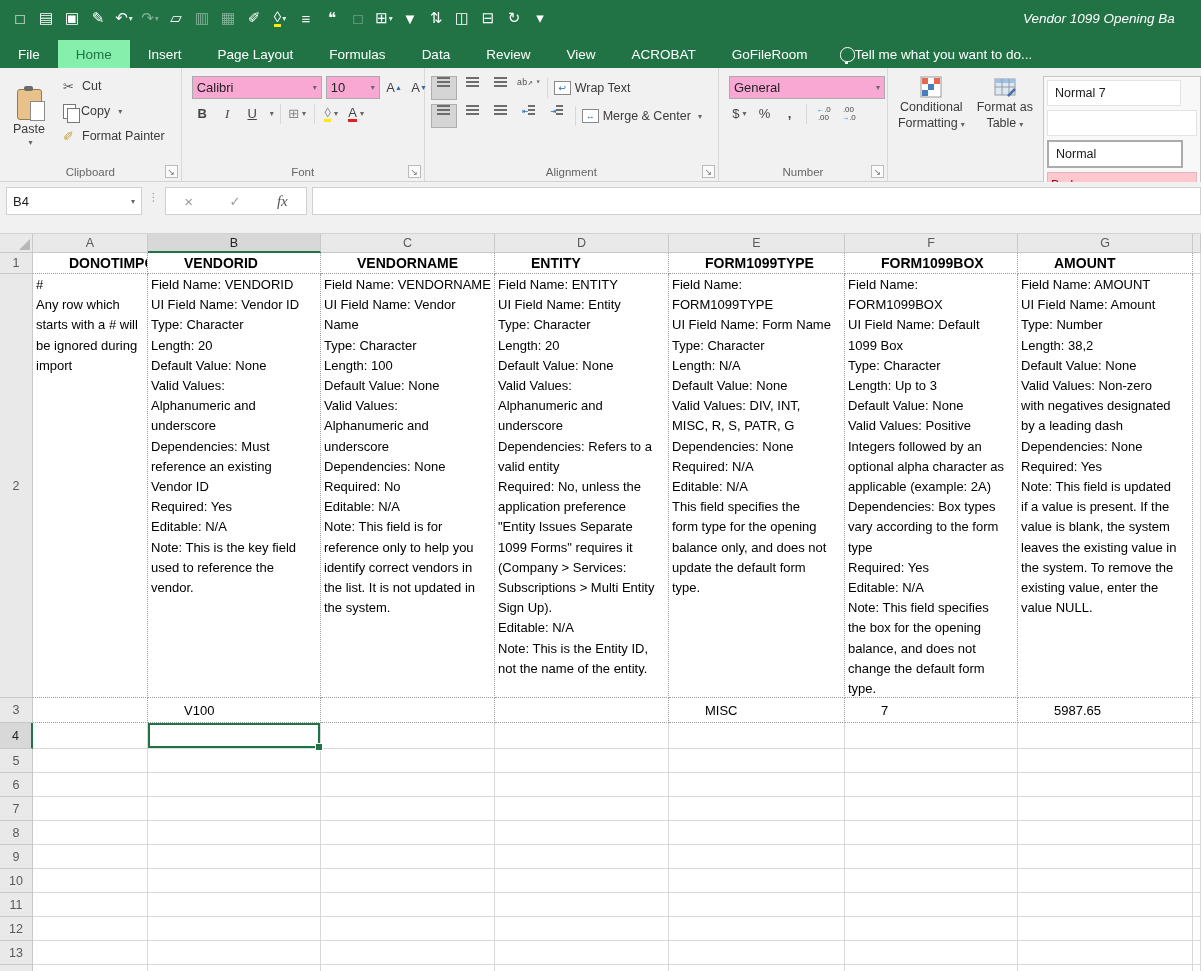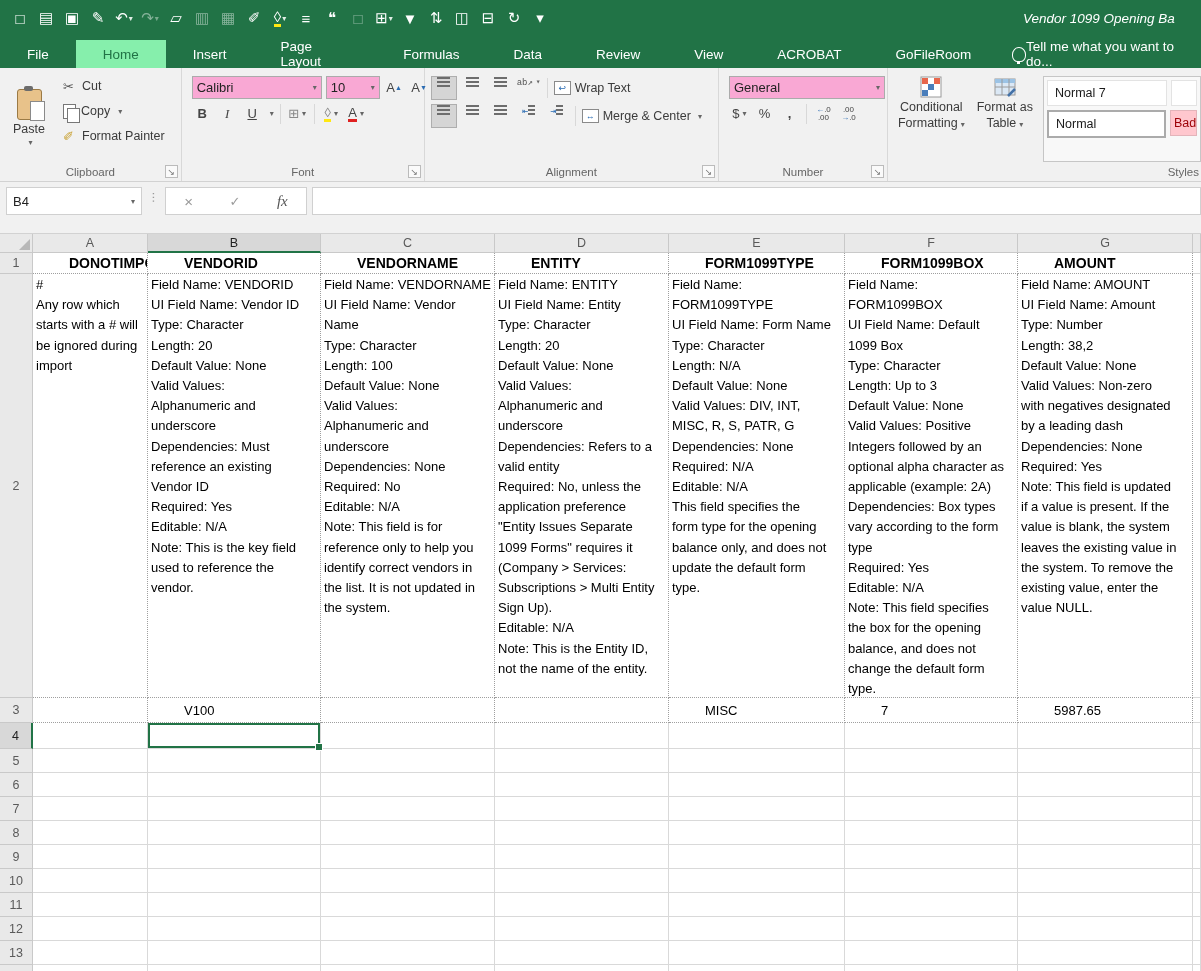--- a/index.html
+++ b/index.html
@@ -9,21 +9,21 @@
   .qat{display:flex;align-items:center;gap:2px;padding-left:8px;}
   .qbtn{min-width:24px;height:26px;display:flex;align-items:center;justify-content:center;
     font-size:15px;color:#fff;cursor:default;}
   .qbtn .bar{display:inline-block;border-bottom:3px solid #ffe812;line-height:14px;}
   .qbtn.dim{opacity:.45;}
   .qcaret{font-size:8px;margin-left:1px;color:#e2efe7;}
   .wintitle{position:absolute;right:0;top:0;height:36px;display:flex;align-items:center;
     font-size:13.5px;color:#fff;white-space:nowrap;overflow:hidden;width:178px;font-style:italic;}
   
   .tabrow{height:32px;background:#217346;display:flex;align-items:flex-end;}
-  .rtab{height:28px;display:flex;align-items:center;padding:0 27px;color:#fff;font-size:13.5px;cursor:default;}
+  .rtab{height:28px;display:flex;align-items:center;padding:0 18px;color:#fff;font-size:13.5px;cursor:default;}
   .rtab.active{background:#86efac;color:#217346;}
   .tellme{height:28px;display:flex;align-items:center;color:#fff;font-size:13.5px;padding:0 14px;}
   .bulb{display:inline-block;width:13px;height:13px;border:1.4px solid #fff;border-radius:50% 50% 42% 42%;position:relative;}
   .bulb:after{content:"";position:absolute;left:4px;bottom:-3px;width:3px;height:2px;background:#fff;}
   
   .ribbon{height:113px;background:#f1f1f1;border-bottom:1px solid #d2d2d2;display:flex;font-size:12.5px;color:#3b3b3b;}
   .rgroup{position:relative;border-right:1px solid #d8d8d8;display:flex;flex-direction:column;}
   .gbody{flex:1;display:flex;padding:4px 4px 0 4px;}
   .glabel{height:19px;display:flex;align-items:center;justify-content:center;color:#666;font-size:11.5px;position:relative;}
   .launcher{position:absolute;right:3px;bottom:3px;font-size:9px;color:#777;border:1px solid #bbb;width:11px;height:11px;
@@ -57,21 +57,21 @@
   .lblbtn{display:flex;align-items:center;gap:4px;height:22px;white-space:nowrap;}
   .dec{font-size:8px;line-height:8px;color:#444;text-align:center;}
   .dec b{color:#2b6cb3;}
   
   .bigbtn{display:flex;flex-direction:column;align-items:center;justify-content:flex-start;gap:2px;
     padding:4px 6px 0 6px;text-align:center;line-height:14px;white-space:nowrap;}
   .gallery{border:1px solid #c6c6c6;background:#f8f8f8;margin:4px 0 0 4px;padding:3px;display:flex;flex-direction:column;gap:4px;overflow:hidden;width:150px;}
   .gitem{height:24px;background:#fff;border:1px solid #e3e3e3;display:flex;align-items:center;padding:0 7px;
     font-size:12.5px;color:#1a1a1a;white-space:nowrap;}
   .gitem.selected{border:2px solid #ababab;}
-  .grow{display:flex;gap:4px;}
+  .grow{display:flex;gap:4px;flex-direction:column;}
   .gitem.badcell{background:#ffc7ce;color:#9c0006;border:1px solid #e3b4ba;min-width:14px;padding:0 3px;}
   
   .fbar{height:51px;background:#f1f1f1;border-bottom:1px solid #d2d2d2;position:relative;}
   .namebox{position:absolute;left:6px;top:5px;width:122px;height:26px;background:#fff;border:1px solid #d0d0d0;
     display:flex;align-items:center;font-size:13px;color:#222;padding:0 6px;justify-content:space-between;}
   .dots{position:absolute;left:148px;top:10px;color:#9a9a9a;font-size:11px;letter-spacing:1px;writing-mode:vertical-rl;}
   .fxbox{position:absolute;left:165px;top:5px;width:140px;height:26px;background:#fff;border:1px solid #d0d0d0;
     display:flex;align-items:center;justify-content:space-around;color:#9a9a9a;}
   .fxbox .fx{font-style:italic;font-family:"Liberation Serif",serif;font-size:15px;color:#555;}
   .finput{position:absolute;left:312px;top:5px;right:0;height:26px;background:#fff;border:1px solid #d0d0d0;

